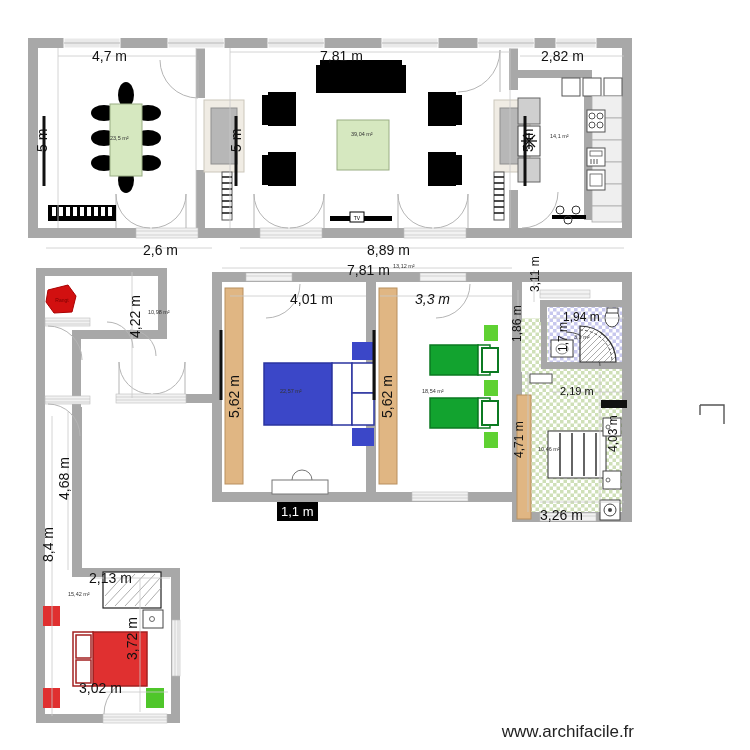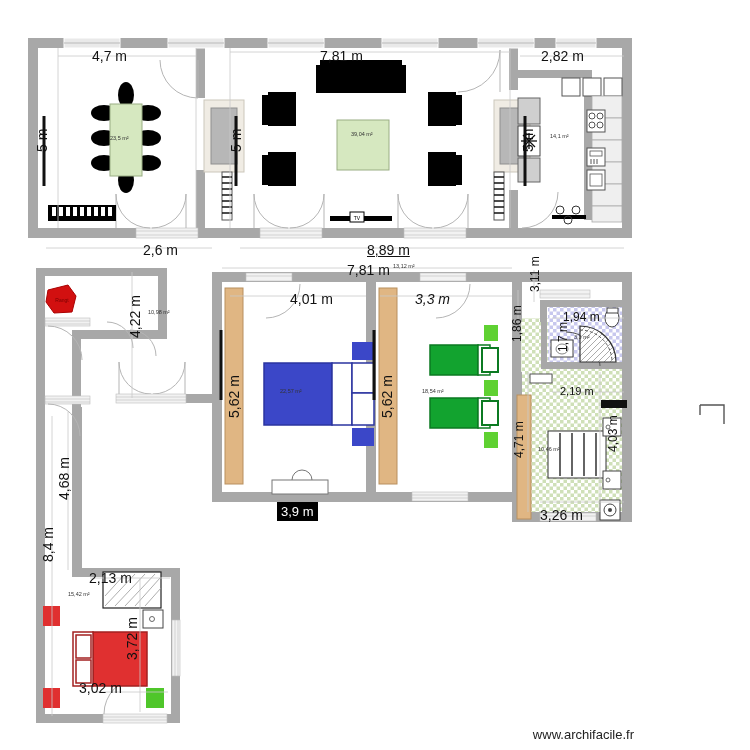--- a/index.html
+++ b/index.html
@@ -1,22 +1,22 @@
 <!DOCTYPE html>
 <html><head>
 <meta charset="utf-8">
 <style>
   html,body{margin:0;padding:0;background:#ffffff;}
   body{width:750px;height:750px;font-family:"Liberation Sans",sans-serif;overflow:hidden;position:relative;}
-  #plan{position:absolute;left:0;top:0;width:642px;height:750px;padding-left:12px;}
+  #plan{position:absolute;left:0;top:0;width:642px;height:750px;}
   .dim{position:absolute;font-family:"Liberation Sans",sans-serif;color:#111;white-space:nowrap;}
   .dim-h{font-size:14px;}
   .dim-v{font-size:14px;transform-origin:left top;}
   .area{position:absolute;font-size:5.5px;color:#333;white-space:nowrap;letter-spacing:0px;}
-  .credit{position:absolute;right:20px;bottom:8px;font-size:13px;color:#222;}
+  .credit{position:absolute;right:8px;bottom:8px;font-size:17px;color:#222;}
 </style>
 </head>
 <body>
 
 <div id="plan">
 
   <svg width="750" height="750" viewBox="0 0 750 750" style="position:absolute;left:0;top:0;">
     <defs>
       <pattern id="hatchGreen" width="7" height="7" patternUnits="userSpaceOnUse">
         <rect width="7" height="7" fill="#ffffff"></rect>
@@ -490,21 +490,21 @@
 
   <div class="dim dim-h" style="left:92px;top:48px;">4,7 m</div>
   <div class="dim dim-h" style="left:320px;top:48px;">7,81 m</div>
   <div class="dim dim-h" style="left:541px;top:48px;">2,82 m</div>
 
   <div class="dim dim-v" style="left:34px;top:152px;transform:rotate(-90deg);">5 m</div>
   <div class="dim dim-v" style="left:228px;top:152px;transform:rotate(-90deg);">5 m</div>
   <div class="dim dim-v" style="left:520px;top:152px;transform:rotate(-90deg);">5 m</div>
 
   <div class="dim dim-h" style="left:143px;top:242px;">2,6 m</div>
-  <div class="dim dim-h" style="left:367px;top:242px;text-decoration:underline;">8,89 m</div>
+  <div class="dim dim-h" style="left:367px;top:242px;">8,89 m</div>
   <div class="dim dim-h" style="left:347px;top:262px;">7,81 m</div>
 
   <div class="dim dim-v" style="left:528px;top:292px;transform:rotate(-90deg);font-size:12px;">3,11 m</div>
   <div class="dim dim-v" style="left:510px;top:342px;transform:rotate(-90deg);font-size:12px;">1,86 m</div>
   <div class="dim dim-v" style="left:127px;top:338px;transform:rotate(-90deg);">4,22 m</div>
 
   <div class="dim dim-h" style="left:277px;top:291px;margin-left:13px;">4,01 m</div>
   <div class="dim dim-h" style="left:415px;top:291px;font-style:italic;">3,3 m</div>
 
   <div class="dim dim-h" style="left:563px;top:310px;font-size:12px;">1,94 m</div>
@@ -516,21 +516,21 @@
 
   <div class="dim dim-v" style="left:226px;top:418px;transform:rotate(-90deg);">5,62 m</div>
   <div class="dim dim-v" style="left:379px;top:418px;transform:rotate(-90deg);">5,62 m</div>
 
   <div class="dim dim-v" style="left:56px;top:500px;transform:rotate(-90deg);">4,68 m</div>
   <div class="dim dim-v" style="left:40px;top:562px;transform:rotate(-90deg);">8,4 m</div>
 
   <div class="dim dim-h" style="left:89px;top:570px;">2,13 m</div>
   <div class="dim dim-v" style="left:124px;top:660px;transform:rotate(-90deg);">3,72 m</div>
   <div class="dim dim-h" style="left:79px;top:680px;">3,02 m</div>
-  <div class="dim dim-h" style="left:277px;top:502px;color:#fff;background:#000;padding:2px 4px;font-size:13px;">3,9 m</div>
+  <div class="dim dim-h" style="left:277px;top:502px;color:#fff;background:#000;padding:2px 4px;font-size:13px;">1,1 m</div>
 
   <div class="area" style="left:110px;top:135px;">23,5 m²</div>
   <div class="area" style="left:351px;top:131px;">39,04 m²</div>
   <div class="area" style="left:550px;top:133px;">14,1 m²</div>
   <div class="area" style="left:393px;top:263px;">13,12 m²</div>
   <div class="area" style="left:148px;top:309px;">10,98 m²</div>
   <div class="area" style="left:280px;top:388px;">22,57 m²</div>
   <div class="area" style="left:422px;top:388px;">18,54 m²</div>
   <div class="area" style="left:574px;top:334px;">3,3 m²</div>
   <div class="area" style="left:538px;top:446px;">10,46 m²</div>

